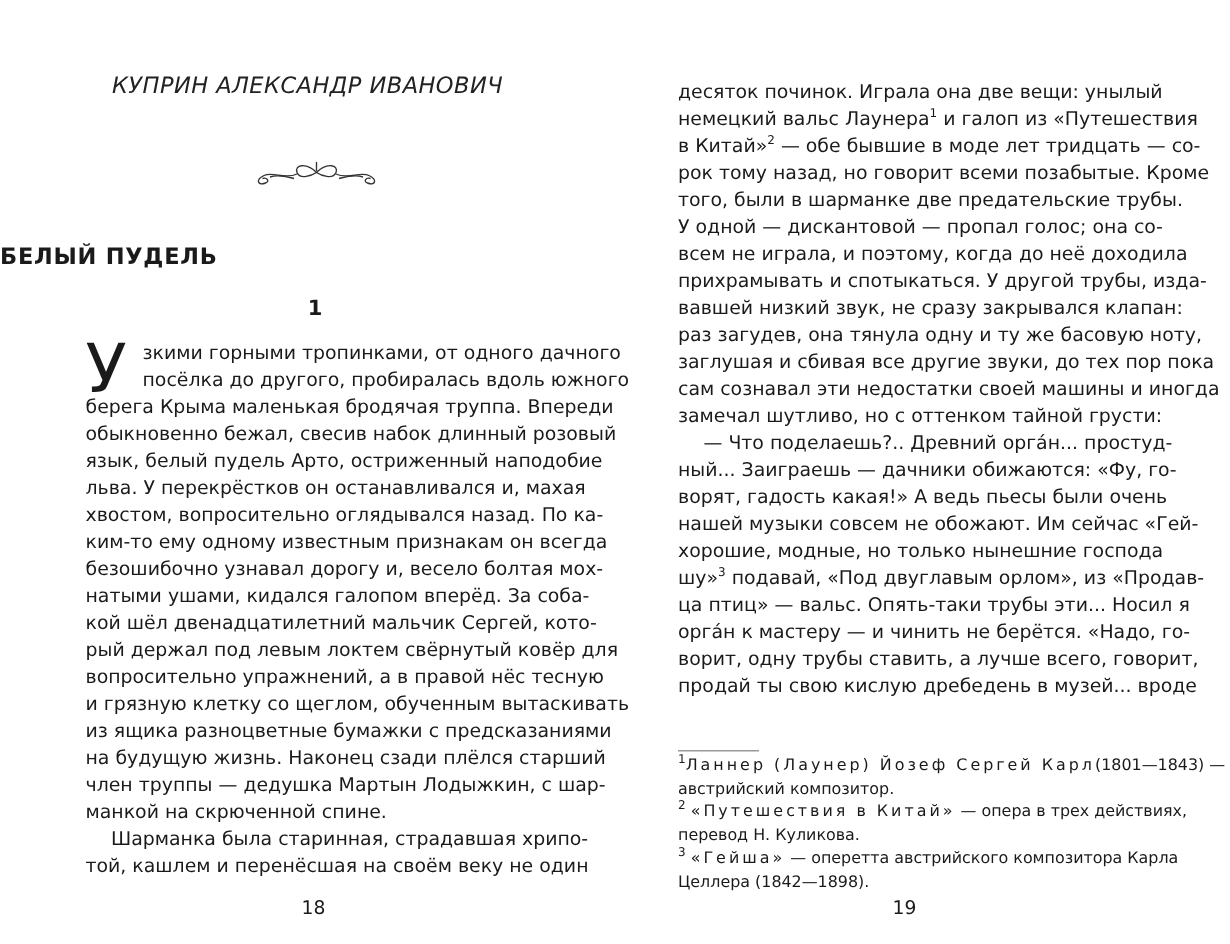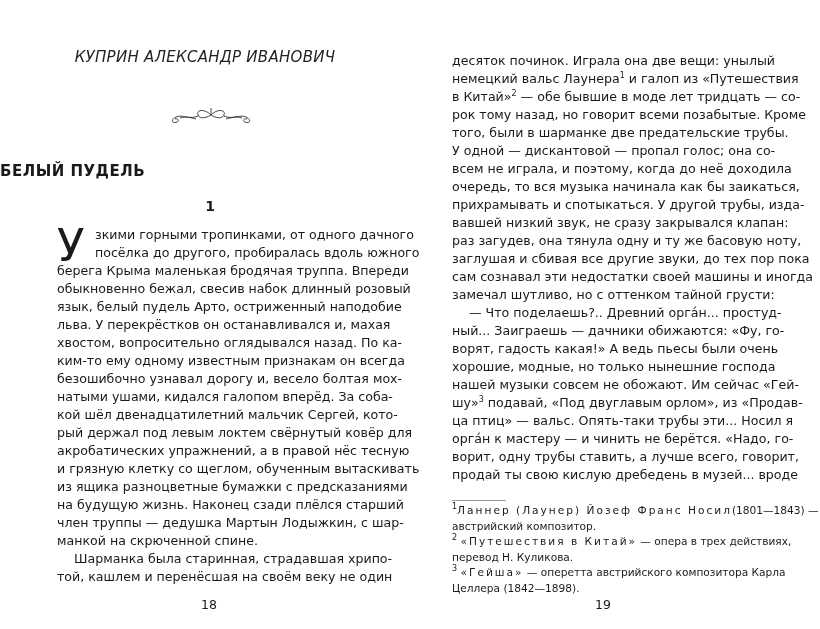--- a/index.html
+++ b/index.html
@@ -55,63 +55,62 @@
     <span class="line">берега Крыма маленькая бродячая труппа. Впереди</span>
     <span class="line">обыкновенно бежал, свесив набок длинный розовый</span>
     <span class="line">язык, белый пудель Арто, остриженный наподобие</span>
     <span class="line">льва. У перекрёстков он останавливался и, махая</span>
     <span class="line">хвостом, вопросительно оглядывался назад. По ка-</span>
     <span class="line">ким-то ему одному известным признакам он всегда</span>
     <span class="line">безошибочно узнавал дорогу и, весело болтая мох-</span>
     <span class="line">натыми ушами, кидался галопом вперёд. За соба-</span>
     <span class="line">кой шёл двенадцатилетний мальчик Сергей, кото-</span>
     <span class="line">рый держал под левым локтем свёрнутый ковёр для</span>
-    <span class="line">акробатических упражнений, а в правой нёс тесную</span>
+    <span class="line">вопросительно упражнений, а в правой нёс тесную</span>
     <span class="line">и грязную клетку со щеглом, обученным вытаскивать</span>
     <span class="line">из ящика разноцветные бумажки с предсказаниями</span>
     <span class="line">на будущую жизнь. Наконец сзади плёлся старший</span>
     <span class="line">член труппы — дедушка Мартын Лодыжкин, с шар-</span>
     <span class="line last">манкой на скрюченной спине.</span>
     <span class="line indent">Шарманка была старинная, страдавшая хрипо-</span>
     <span class="line">той, кашлем и перенёсшая на своём веку не один</span>
   </div>
   <div class="pagenum">18</div>
 </div>
 
 <div class="page right">
   <div class="body">
     <span class="line">десяток починок. Играла она две вещи: унылый</span>
     <span class="line"><span>немецкий вальс Лаунера</span><sup>1</sup> <span>и галоп из «Путешествия</span></span>
     <span class="line"><span>в Китай»</span><sup>2</sup><span> — обе бывшие в моде лет тридцать — со-</span></span>
     <span class="line">рок тому назад, но говорит всеми позабытые. Кроме</span>
     <span class="line">того, были в шарманке две предательские трубы.</span>
     <span class="line">У одной — дискантовой — пропал голос; она со-</span>
     <span class="line">всем не играла, и поэтому, когда до неё доходила</span>
-    <span class="line">очередь, то вся музыка начинала как бы заикаться,</span>
     <span class="line">прихрамывать и спотыкаться. У другой трубы, изда-</span>
     <span class="line">вавшей низкий звук, не сразу закрывался клапан:</span>
     <span class="line">раз загудев, она тянула одну и ту же басовую ноту,</span>
     <span class="line">заглушая и сбивая все другие звуки, до тех пор пока</span>
     <span class="line">сам сознавал эти недостатки своей машины и иногда</span>
     <span class="line last">замечал шутливо, но с оттенком тайной грусти:</span>
     <span class="line indent">— Что поделаешь?.. Древний орга́н... простуд-</span>
     <span class="line">ный... Заиграешь — дачники обижаются: «Фу, го-</span>
     <span class="line">ворят, гадость какая!» А ведь пьесы были очень</span>
+    <span class="line">нашей музыки совсем не обожают. Им сейчас «Гей-</span>
     <span class="line">хорошие, модные, но только нынешние господа</span>
-    <span class="line">нашей музыки совсем не обожают. Им сейчас «Гей-</span>
     <span class="line"><span>шу»</span><sup>3</sup><span> подавай, «Под двуглавым орлом», из «Продав-</span></span>
     <span class="line">ца птиц» — вальс. Опять-таки трубы эти... Носил я</span>
     <span class="line">орга́н к мастеру — и чинить не берётся. «Надо, го-</span>
     <span class="line">ворит, одну трубы ставить, а лучше всего, говорит,</span>
     <span class="line">продай ты свою кислую дребедень в музей... вроде</span>
   </div>
 
   <div class="fnrule"></div>
   <div class="fn">
-    <span class="line"><sup>1</sup><span class="spaced">Ланнер (Лаунер) Йозеф Франс Носил</span><span>(1801—1843) —</span></span>
+    <span class="line"><sup>1</sup><span class="spaced">Ланнер (Лаунер) Йозеф Сергей Карл</span><span>(1801—1843) —</span></span>
     <span class="line last">австрийский композитор.</span>
     <span class="line"><sup>2</sup> <span class="spaced">«Путешествия в Китай»</span><span> — опера в трех действиях,</span></span>
     <span class="line last">перевод Н. Куликова.</span>
     <span class="line"><sup>3</sup> <span class="spaced">«Гейша»</span><span> — оперетта австрийского композитора Карла</span></span>
     <span class="line last">Целлера (1842—1898).</span>
   </div>
   <div class="pagenum">19</div>
 </div>
 
 </body></html>

